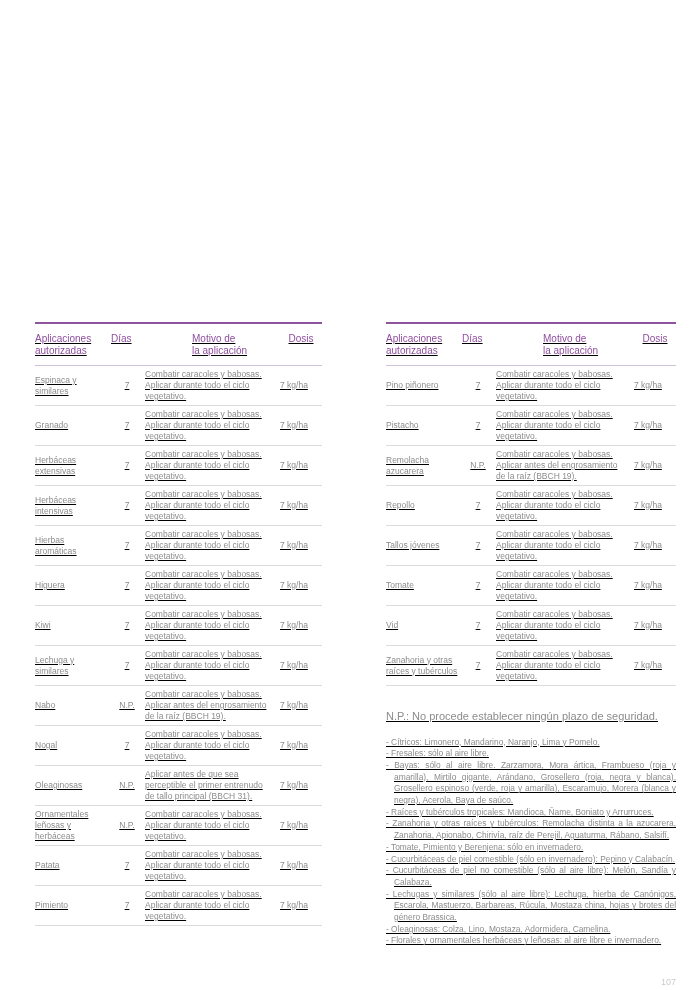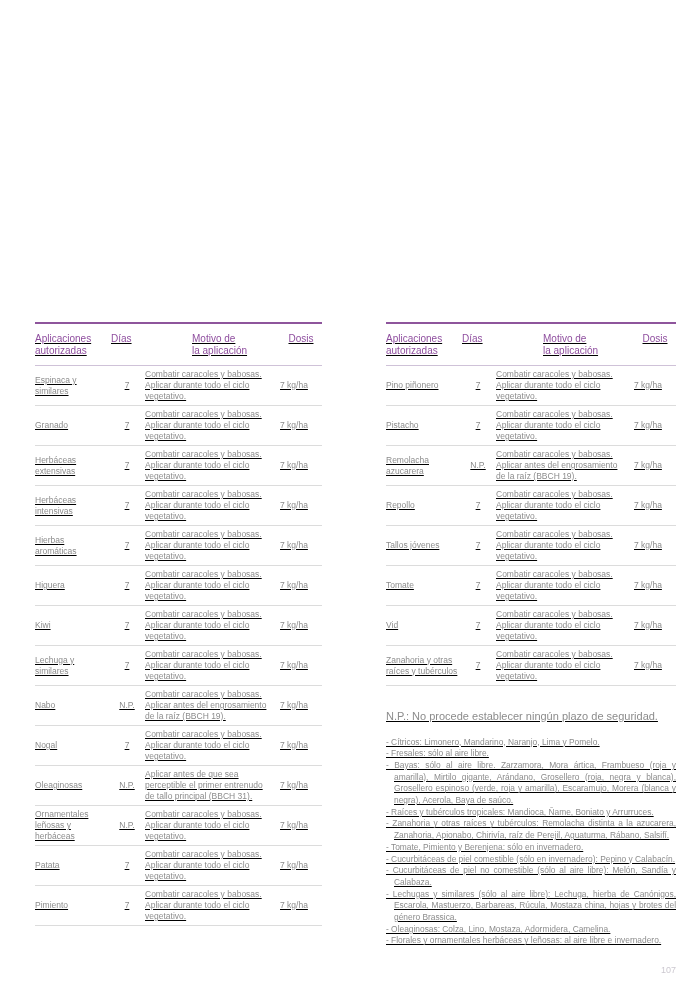--- a/index.html
+++ b/index.html
@@ -53,21 +53,21 @@
   .notes {
     margin-top: 14px;
     list-style: none;
     color: #8c8c8c;
     font-size: 8.4px; line-height: 11.7px;
     text-align: justify;
   }
   .notes li { padding-left: 8px; text-indent: -8px; }
 
   .page-number {
-    position: absolute; right: 24px; bottom: 15px;
+    position: absolute; right: 24px; bottom: 3px;
     font-size: 9px; color: #ccc8d0; text-align: right;
   }
 </style>
 </head>
 <body>
 
 <div class="sheet">
 
   <section class="tablecol tc-left">
     <div class="tbl">

